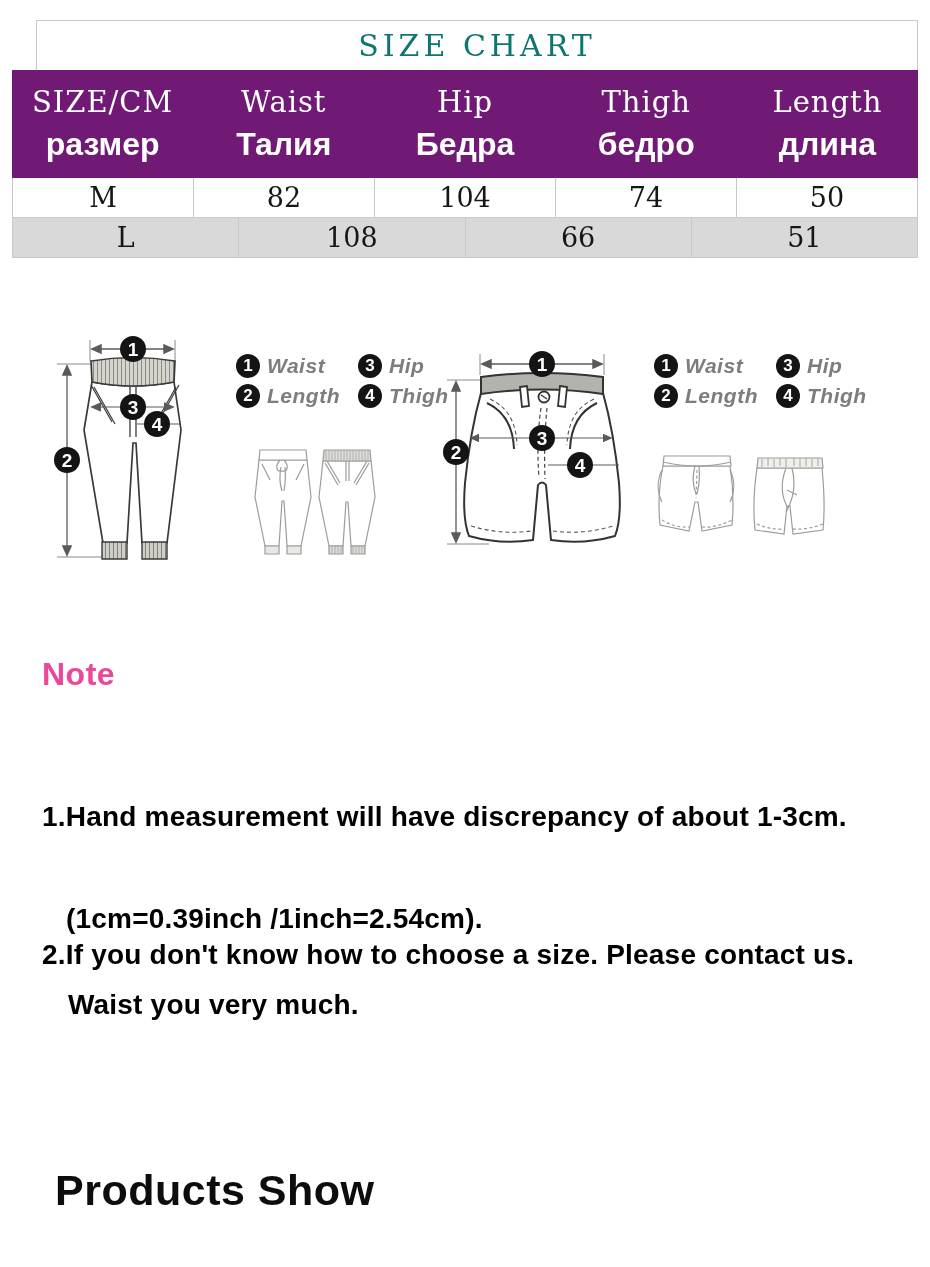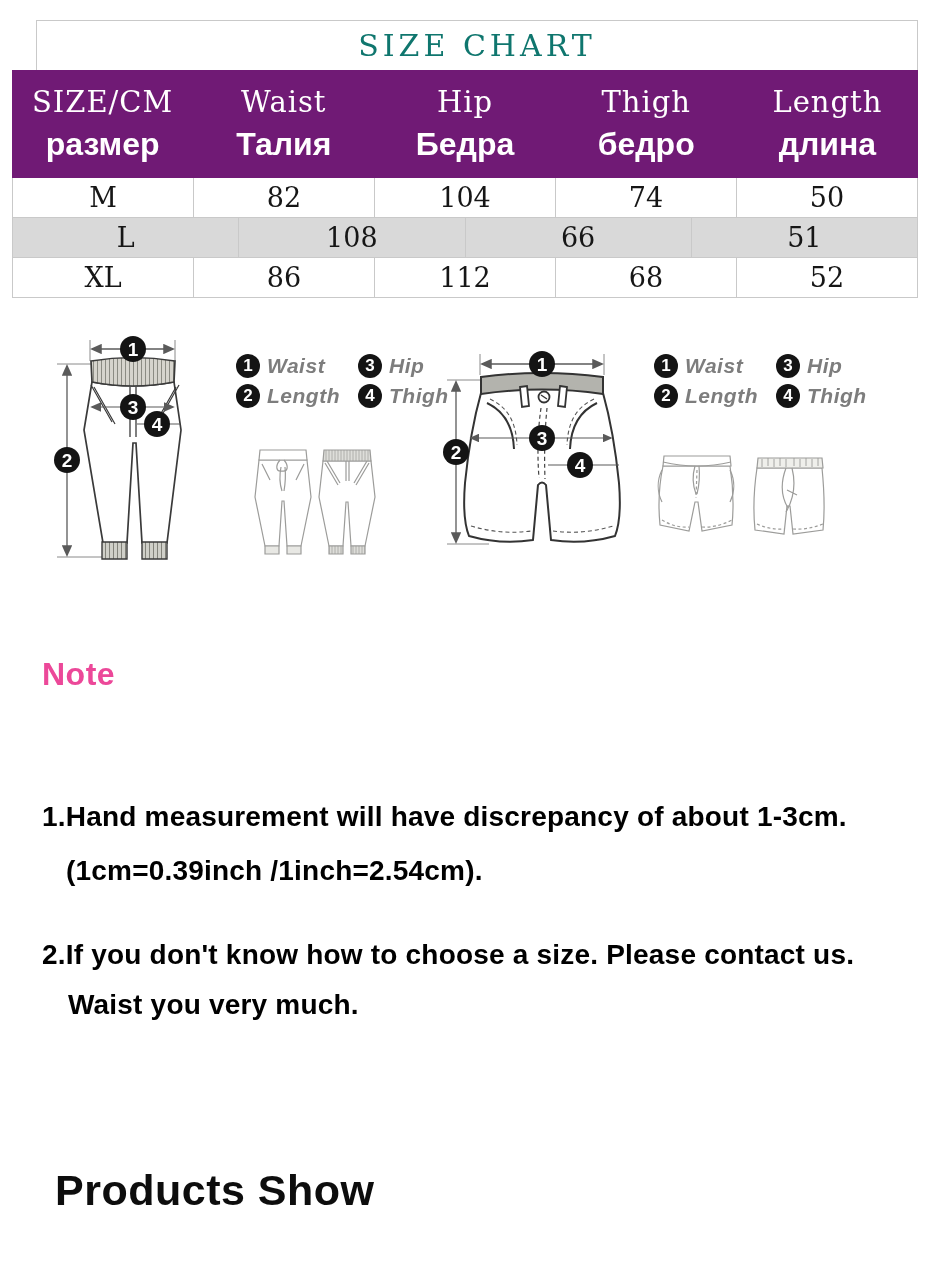--- a/index.html
+++ b/index.html
@@ -37,21 +37,21 @@
     width:24px; height:24px; border-radius:50%; background:#141414; color:#ffffff;
     font-weight:700; font-size:17px; display:flex; align-items:center; justify-content:center;
     font-style:normal; flex:0 0 auto;
   }
   .legend-label { font-style:italic; color:#7d7d7d; font-size:21px; font-weight:600; letter-spacing:.5px; }
 
   
   .note-heading { position:absolute; left:42px; top:656px; font-size:32px; font-weight:700; color:#ec4899; letter-spacing:.5px; }
   .note-line { position:absolute; font-size:28px; font-weight:700; color:#000000; white-space:nowrap; letter-spacing:.2px; }
   .nl1 { left:42px; top:801px; }
-  .nl2 { left:66px; top:855px; }
+  .nl2 { left:66px; top:903px; }
   .nl3 { left:42px; top:939px; }
   .nl4 { left:68px; top:989px; }
   .products-heading { position:absolute; left:55px; top:1166px; font-size:43px; font-weight:700; color:#0d0d0d; letter-spacing:.5px; }
 
   svg text.bnum { font-family:"Liberation Sans", sans-serif; font-weight:700; fill:#ffffff; }
 </style>
 </head>
 <body>
 
 <div class="page">
@@ -85,27 +85,20 @@
       <div class="st-cell">82</div>
       <div class="st-cell">104</div>
       <div class="st-cell">74</div>
       <div class="st-cell">50</div>
     </div>
     <div class="st-row hl">
       <div class="st-cell">L</div>
       <div class="st-cell">108</div>
       <div class="st-cell">66</div>
       <div class="st-cell">51</div>
-    </div>
-    <div class="st-row">
-      <div class="st-cell">XL</div>
-      <div class="st-cell">86</div>
-      <div class="st-cell">112</div>
-      <div class="st-cell">68</div>
-      <div class="st-cell">52</div>
     </div>
   </div>
 
   <svg class="diagram-svg" style="left:40px; top:330px;" width="196" height="252" viewBox="0 0 196 252">
     <defs>
       <marker id="asP" markerWidth="9" markerHeight="8" refX="1.5" refY="4" orient="auto">
           <path d="M9,0 L0,4 L9,8 Z" fill="#5a5a5a"></path>
         </marker>
       <marker id="aeP" markerWidth="9" markerHeight="8" refX="7.5" refY="4" orient="auto">
           <path d="M0,0 L9,4 L0,8 Z" fill="#5a5a5a"></path>

